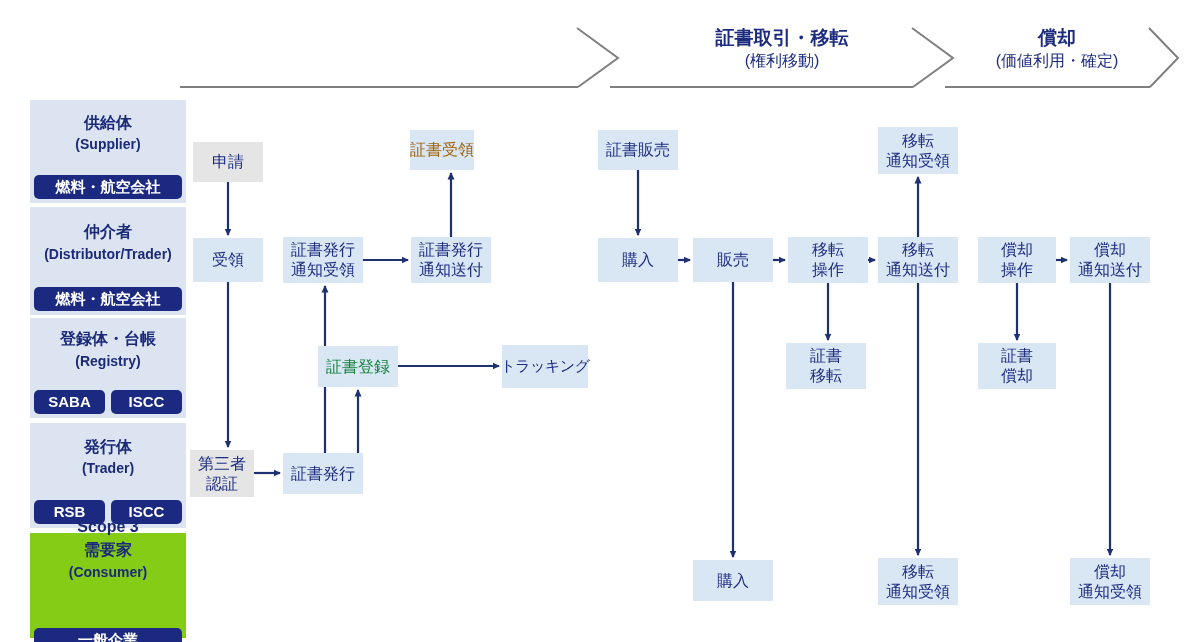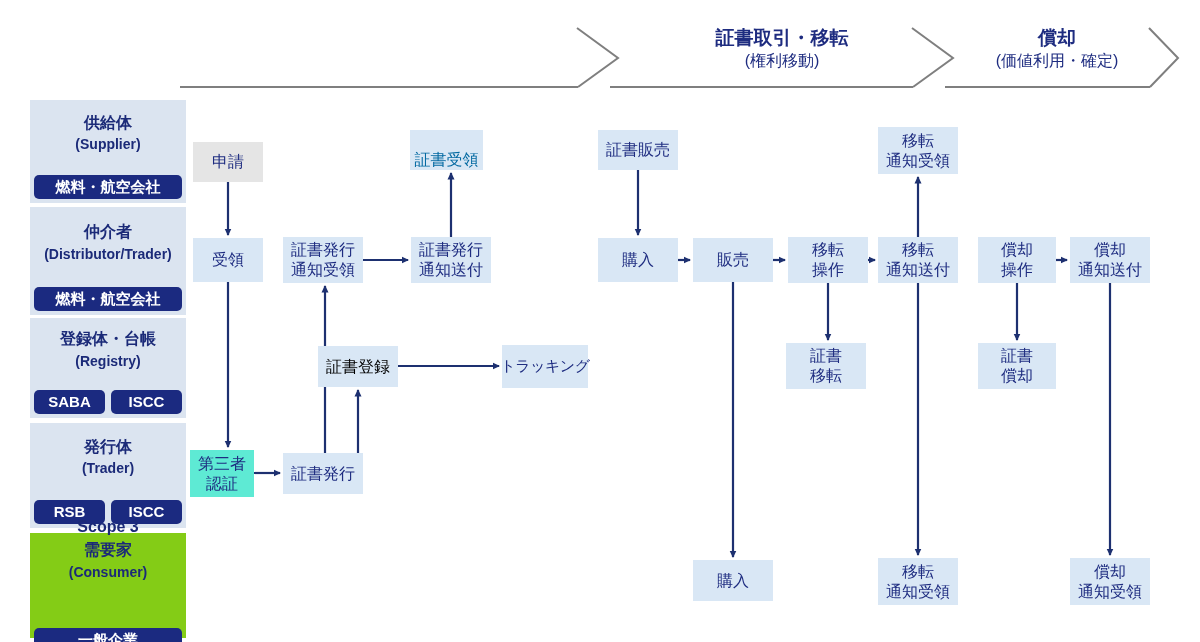--- a/index.html
+++ b/index.html
@@ -122,21 +122,21 @@
         </div>
         <div class="badges">
           <div class="badge" style="background: rgb(27, 42, 128);">一般企業</div>
         </div>
       </div>
     </div>
   <div id="nodes">
       <div class="node" style="left: 193px; top: 142px; width: 70px; height: 40px; background: #e5e5e5; color: rgb(30, 44, 128);">
         <div class="nl">申請</div>
       </div>
-      <div class="node" style="left: 410px; top: 130px; width: 73px; height: 40px; background: rgb(217, 231, 245); color: #0369a1; justify-content: flex-end;">
+      <div class="node" style="left: 410px; top: 130px; width: 64px; height: 40px; background: rgb(217, 231, 245); color: #a16207;">
         <div class="nl">証書受領</div>
       </div>
       <div class="node" style="left: 598px; top: 130px; width: 80px; height: 40px; background: rgb(217, 231, 245); color: rgb(30, 44, 128);">
         <div class="nl">証書販売</div>
       </div>
       <div class="node" style="left: 878px; top: 127px; width: 80px; height: 47px; background: rgb(217, 231, 245); color: rgb(30, 44, 128);">
         <div class="nl">移転</div>
         <div class="nl">通知受領</div>
       </div>
       <div class="node" style="left: 193px; top: 238px; width: 70px; height: 44px; background: rgb(217, 231, 245); color: rgb(30, 44, 128);">
@@ -165,35 +165,35 @@
         <div class="nl">通知送付</div>
       </div>
       <div class="node" style="left: 978px; top: 237px; width: 78px; height: 46px; background: rgb(217, 231, 245); color: rgb(30, 44, 128);">
         <div class="nl">償却</div>
         <div class="nl">操作</div>
       </div>
       <div class="node" style="left: 1070px; top: 237px; width: 80px; height: 46px; background: rgb(217, 231, 245); color: rgb(30, 44, 128);">
         <div class="nl">償却</div>
         <div class="nl">通知送付</div>
       </div>
-      <div class="node" style="left: 318px; top: 346px; width: 80px; height: 41px; background: rgb(217, 231, 245); color: #000000;">
+      <div class="node" style="left: 318px; top: 346px; width: 80px; height: 41px; background: rgb(217, 231, 245); color: #15803d;">
         <div class="nl">証書登録</div>
       </div>
       <div class="node tight" style="left: 502px; top: 345px; width: 86px; height: 43px; background: rgb(217, 231, 245); color: rgb(30, 44, 128);">
         <div class="nl">トラッキング</div>
       </div>
       <div class="node" style="left: 786px; top: 343px; width: 80px; height: 46px; background: rgb(217, 231, 245); color: rgb(30, 44, 128);">
         <div class="nl">証書</div>
         <div class="nl">移転</div>
       </div>
       <div class="node" style="left: 978px; top: 343px; width: 78px; height: 46px; background: rgb(217, 231, 245); color: rgb(30, 44, 128);">
         <div class="nl">証書</div>
         <div class="nl">償却</div>
       </div>
-      <div class="node" style="left: 190px; top: 450px; width: 64px; height: 47px; background: #5eead4; color: rgb(30, 44, 128);">
+      <div class="node" style="left: 190px; top: 450px; width: 64px; height: 47px; background: #e5e5e5; color: rgb(30, 44, 128);">
         <div class="nl">第三者</div>
         <div class="nl">認証</div>
       </div>
       <div class="node" style="left: 283px; top: 453px; width: 80px; height: 41px; background: rgb(217, 231, 245); color: rgb(30, 44, 128);">
         <div class="nl">証書発行</div>
       </div>
       <div class="node" style="left: 693px; top: 560px; width: 80px; height: 41px; background: rgb(217, 231, 245); color: rgb(30, 44, 128);">
         <div class="nl">購入</div>
       </div>
       <div class="node" style="left: 878px; top: 558px; width: 80px; height: 47px; background: rgb(217, 231, 245); color: rgb(30, 44, 128);">

